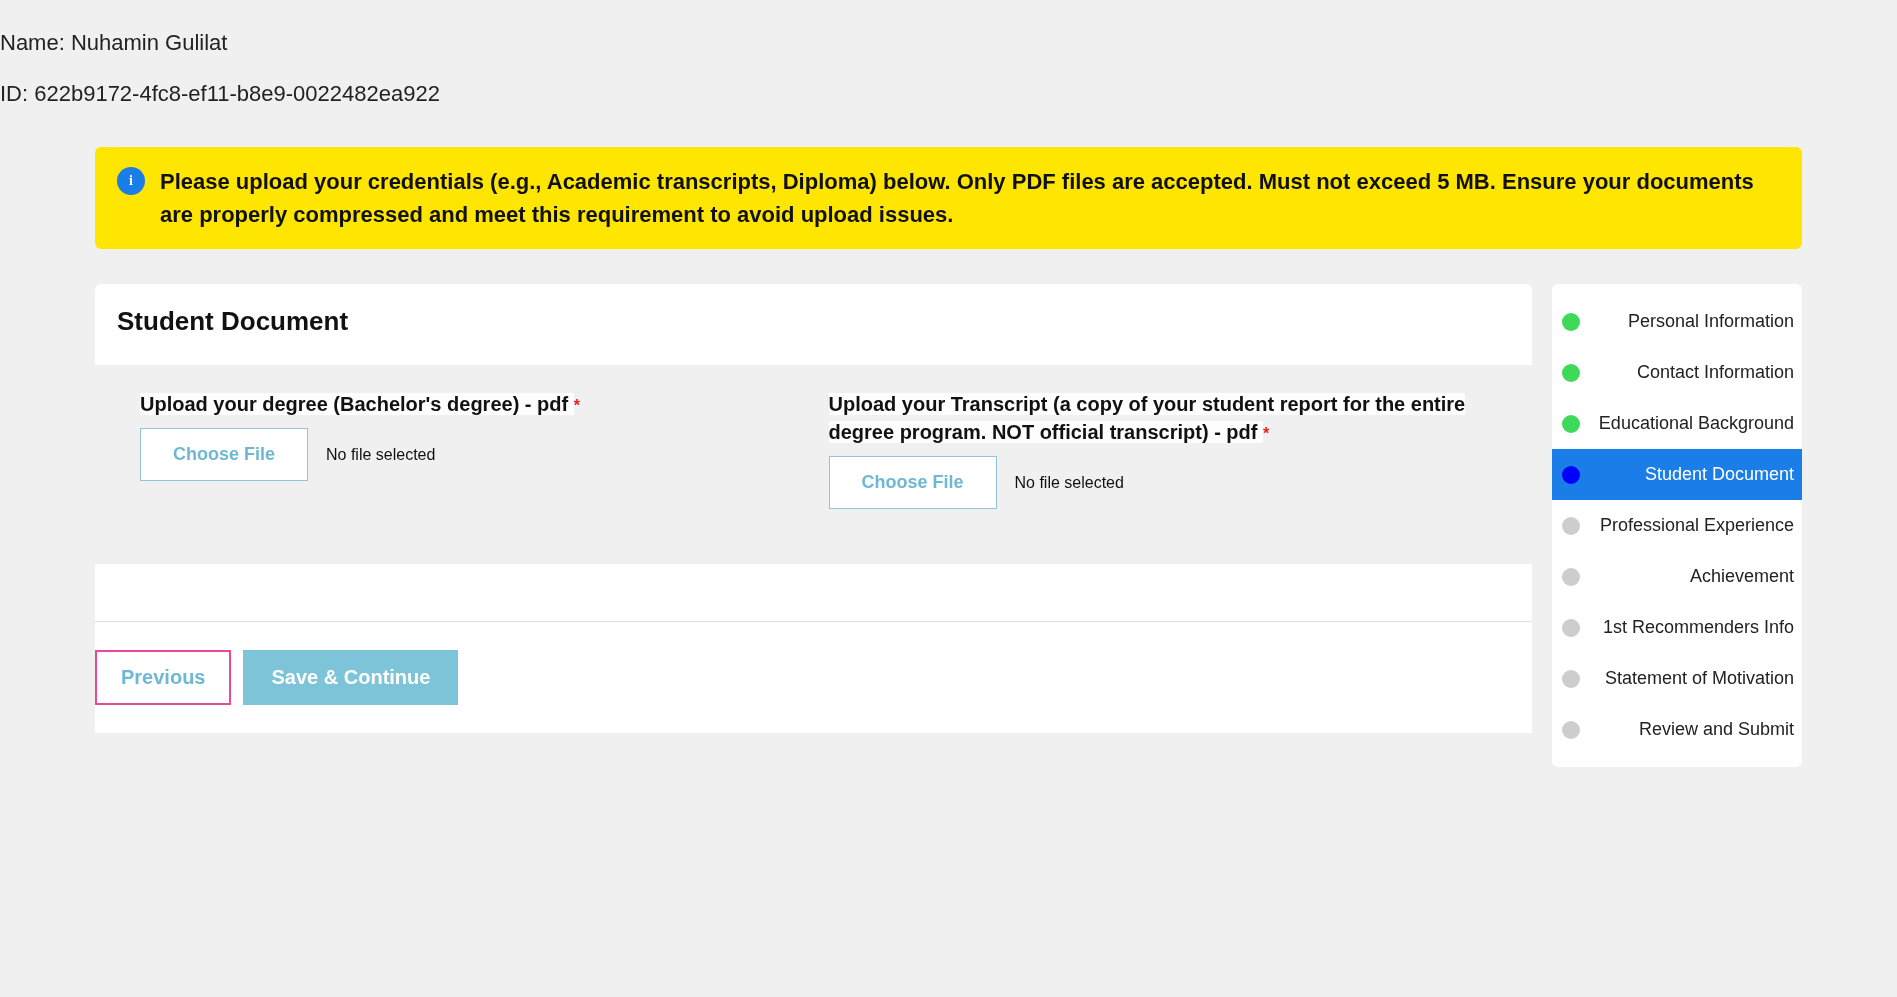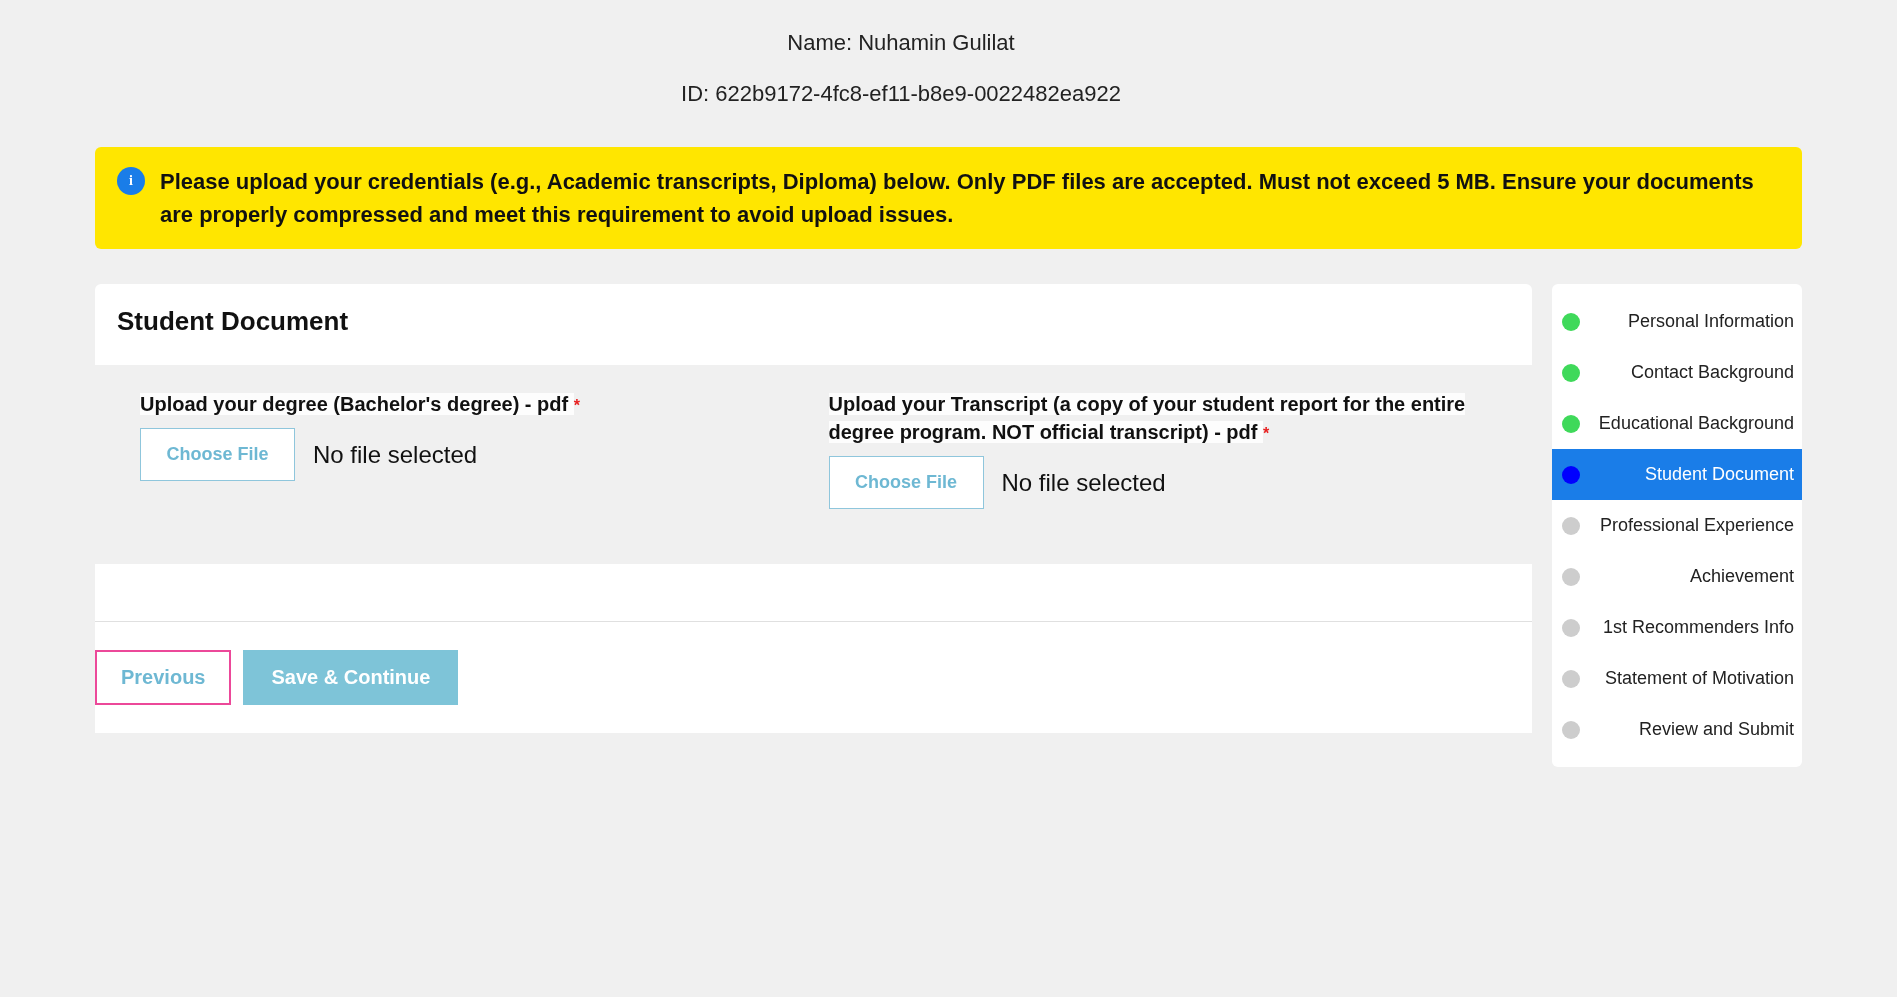--- a/index.html
+++ b/index.html
@@ -11,21 +11,21 @@
 body {
   font-family: "Segoe UI", Arial, sans-serif;
   background: #f0f0f0;
   color: #222;
   width: 1897px;
   min-height: 997px;
   overflow: hidden;
 }
 
 .user-info {
-  text-align: center;
+  text-align: left;
   padding: 30px 95px 15px 0;
 }
 
 .user-info p {
   font-size: 22px;
   color: #222;
   margin-bottom: 25px;
 }
 
 .container {
@@ -121,28 +121,28 @@
   gap: 18px;
 }
 
 .choose-file-btn {
   border: 1px solid #8fc6dc;
   background: #fff;
   color: #6eb8d3;
   font-weight: 700;
   font-size: 18px;
   padding: 14px 18px;
-  width: 155px;
+  width: 168px;
   text-align: center;
   cursor: pointer;
   line-height: 1.3;
 }
 
 .no-file {
-  font-size: 24px;
+  font-size: 16px;
   color: #111;
 }
 
 .panel-divider {
   background: #fff;
   height: 58px;
   border-bottom: 1px solid #e0e0e0;
 }
 
 .button-row {
@@ -273,21 +273,21 @@
       </div>
     </div>
 
     <div class="sidebar" id="sidebar">
         <div class="step-item">
           <span class="status-dot dot-done"></span>
           <span class="step-label">Personal Information</span>
         </div>
         <div class="step-item">
           <span class="status-dot dot-done"></span>
-          <span class="step-label">Contact Background</span>
+          <span class="step-label">Contact Information</span>
         </div>
         <div class="step-item">
           <span class="status-dot dot-done"></span>
           <span class="step-label">Educational Background</span>
         </div>
         <div class="step-item active">
           <span class="status-dot dot-current"></span>
           <span class="step-label">Student Document</span>
         </div>
         <div class="step-item">

